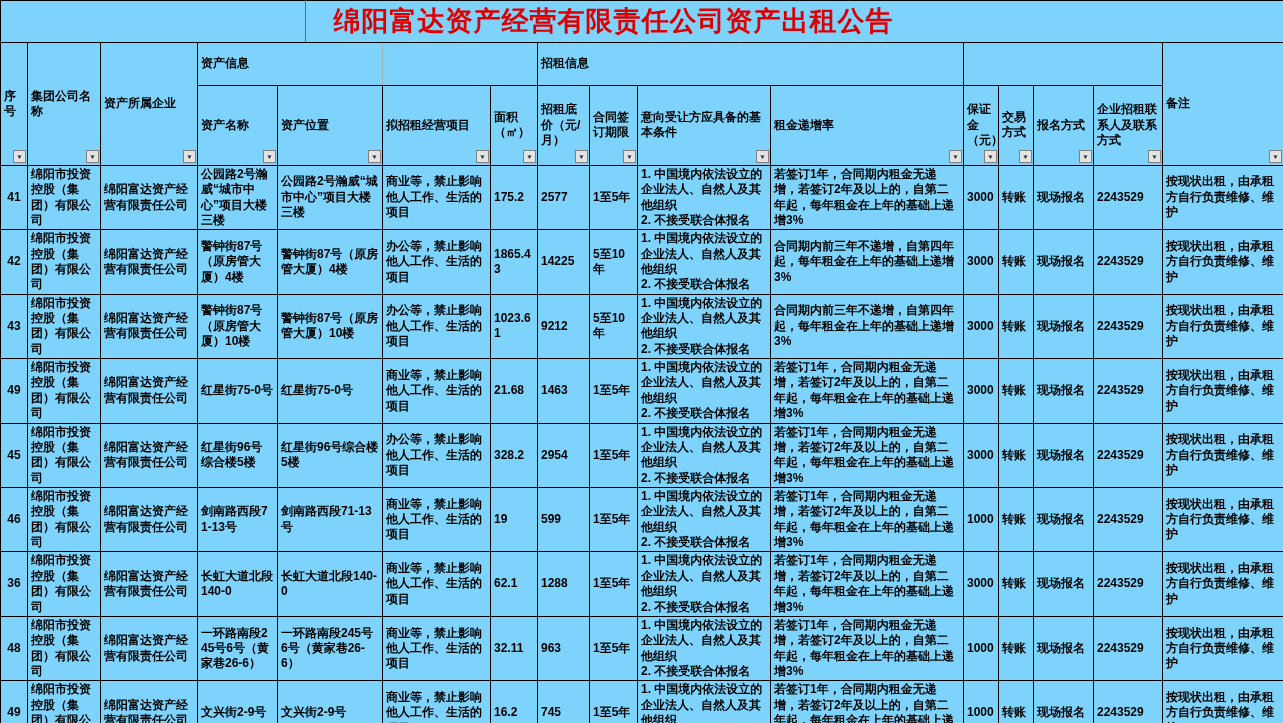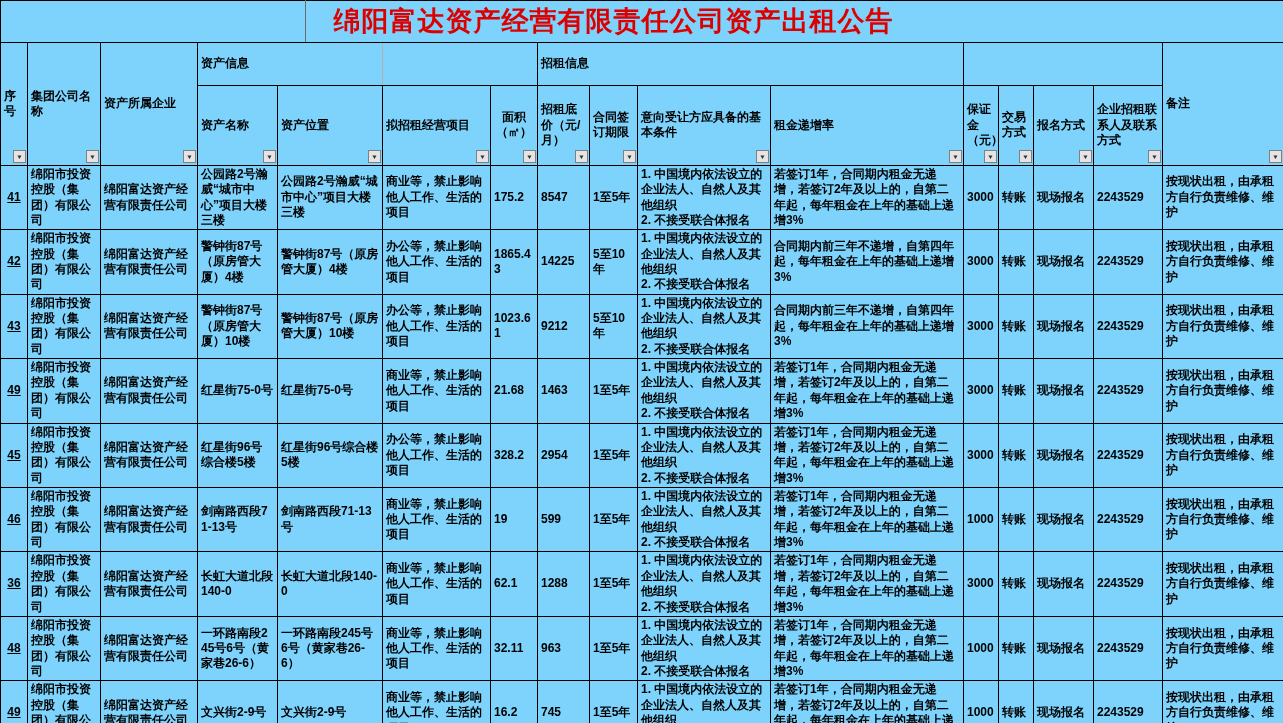--- a/index.html
+++ b/index.html
@@ -36,22 +36,22 @@
   tr.leaf-row{height:75px;}
   tr.data-row{height:57px;}
   td.title-cell{
     text-align:center;
     font-size:27px;
     padding-right:60px;
     letter-spacing:1px;
     white-space:nowrap;
   }
   th{font-size:12px;}
-  .c-seq{text-align:center;padding:1px 1px;text-decoration:underline;}
-  .c-area-h{text-align:center;}
+  .c-seq{text-align:center;padding:1px 1px;}
+  .c-area-h{}
   .filter-btn{
     position:absolute;
     right:1px;bottom:2px;
     width:13px;height:13px;
     background:#e4e4e4;
     border:1px solid #808080;
     box-sizing:border-box;
     display:flex;align-items:center;justify-content:center;
     cursor:pointer;
     z-index:2;
@@ -171,21 +171,21 @@
     </tbody>
       <tbody>
         <tr class="data-row">
       <td class="c-seq">41</td>
       <td>绵阳市投资控股（集团）有限公司</td>
       <td>绵阳富达资产经营有限责任公司</td>
       <td>公园路2号瀚威“城市中心”项目大楼三楼</td>
       <td>公园路2号瀚威“城市中心”项目大楼三楼</td>
       <td>商业等，禁止影响他人工作、生活的项目</td>
       <td>175.2</td>
-      <td>8547</td>
+      <td>2577</td>
       <td>1至5年</td>
       <td>1. 中国境内依法设立的企业法人、自然人及其他组织
 2. 不接受联合体报名</td>
       <td>若签订1年，合同期内租金无递增，若签订2年及以上的，自第二年起，每年租金在上年的基础上递增3%</td>
       <td>3000</td>
       <td>转账</td>
       <td>现场报名</td>
       <td>2243529</td>
       <td>按现状出租，由承租方自行负责维修、维护</td>
     </tr>

